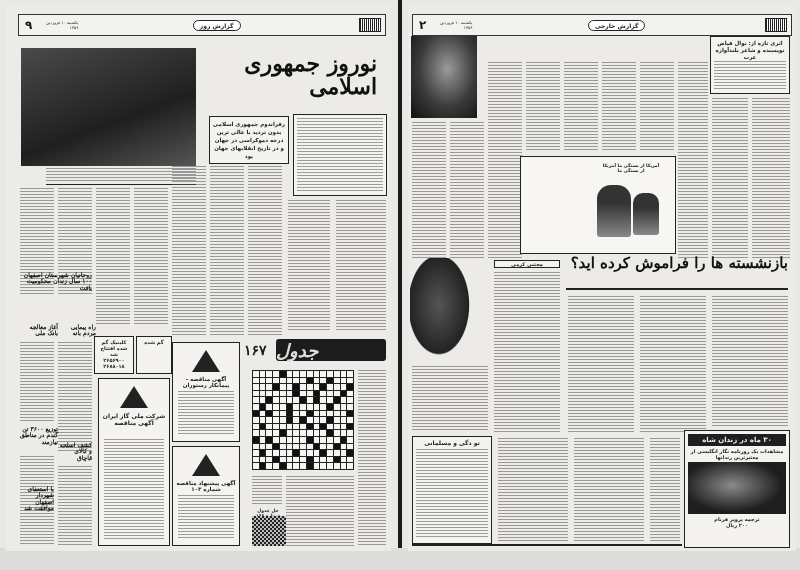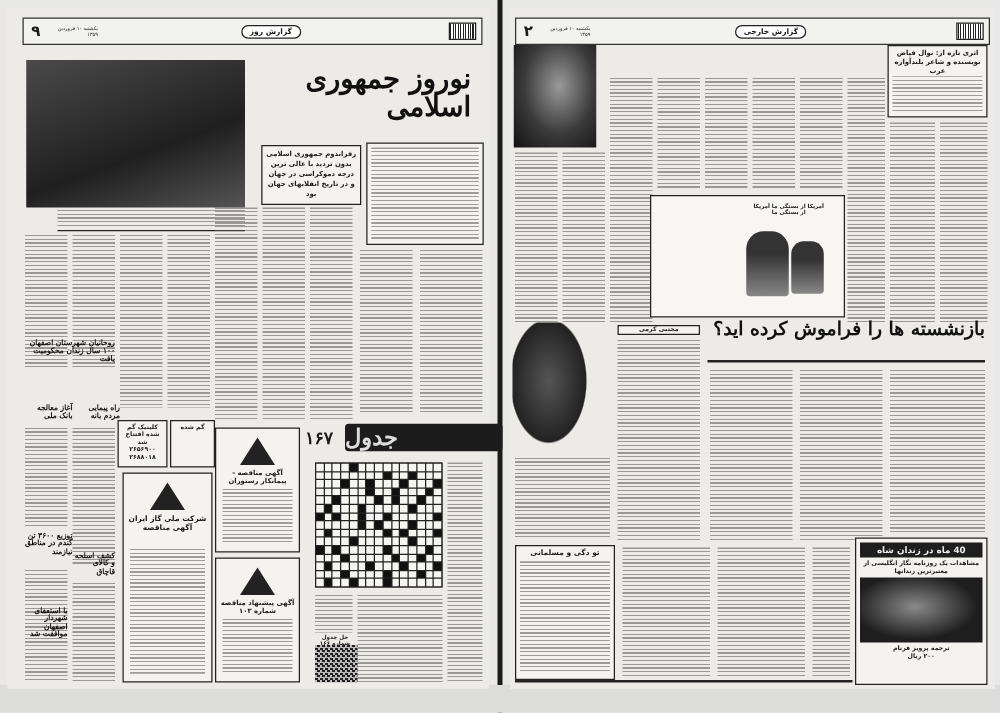--- a/index.html
+++ b/index.html
@@ -100,21 +100,21 @@
       <div class="small" style="font-size:5.5px;">آگهی مناقصه - پیمانکار رستوران</div>
       <div class="text-col" style="left:5px;top:48px;width:56px;height:44px;"></div>
     </div>
     <div class="box" style="left:166px;top:440px;width:68px;height:100px;padding:3px;">
       <div class="tri"></div>
       <div class="small" style="font-size:5.5px;">آگهی پیشنهاد مناقصه شماره ۱۰۳</div>
       <div class="text-col" style="left:5px;top:48px;width:56px;height:44px;"></div>
     </div>
 
     <div class="cw-num" style="left:238px;top:336px;">۱۶۷</div>
-    <div class="cw-head" style="left:270px;top:333px;width:126px;height:22px;">
+    <div class="cw-head" style="left:270px;top:333px;width:110px;height:22px;font-style:italic;">
       <span>جدول</span>
     </div>
     <div class="grid" style="left:246px;top:364px;width:102px;height:100px;" id="cw">
         <span></span>
         <span></span>
         <span></span>
         <span></span>
         <span class="b"></span>
         <span></span>
         <span></span>
@@ -393,21 +393,21 @@
       <div class="small" style="font-size:6px;">تو دگی و مسلمانی</div>
       <div class="text-col" style="left:3px;top:12px;width:72px;height:88px;"></div>
     </div>
     <div class="text-col" style="left:90px;top:432px;width:70px;height:104px;"></div>
     <div class="text-col" style="left:166px;top:432px;width:70px;height:104px;"></div>
     <div class="text-col" style="left:242px;top:432px;width:30px;height:104px;"></div>
     <div class="rule" style="left:4px;top:538px;width:270px;height:1.5px;"></div>
 
     <div class="box" style="left:276px;top:424px;width:106px;height:118px;padding:3px;">
       <div style="background:#1e1e1e;color:#eee;padding:2px;">
-        <div class="small" style="font-size:7px;color:#eee;">40 ماه در زندان شاه</div>
+        <div class="small" style="font-size:7px;color:#eee;">۳۰ ماه در زندان شاه</div>
       </div>
       <div class="small" style="font-size:5px;margin-top:2px;">مشاهدات یک روزنامه نگار انگلیسی از معتبرترین زندانها</div>
       <div style="height:52px;margin:2px 0;background:radial-gradient(ellipse at 45% 45%,#8a8a8a,#1e1e1e 65%);"></div>
       <div class="small" style="font-size:5px;">ترجمه پرویز فرنام</div>
       <div class="small" style="font-size:5px;">۲۰۰ ریال</div>
     </div>
   </div>
 </div>
 
 </body></html>

